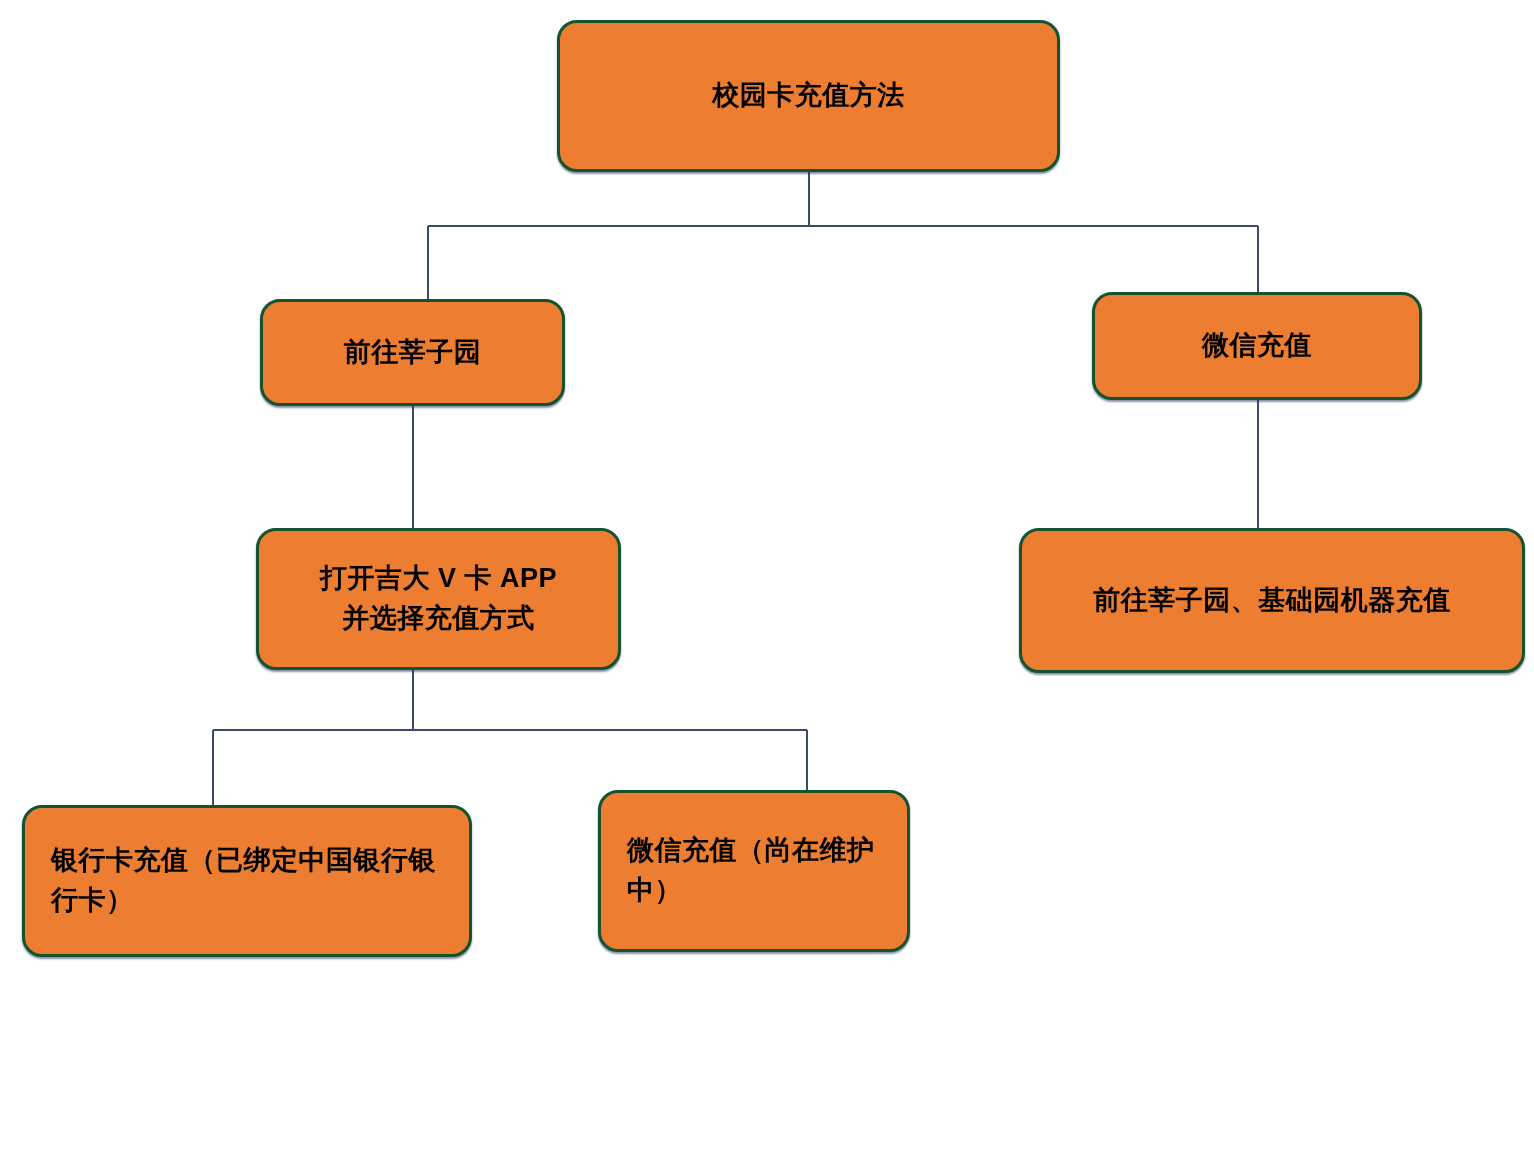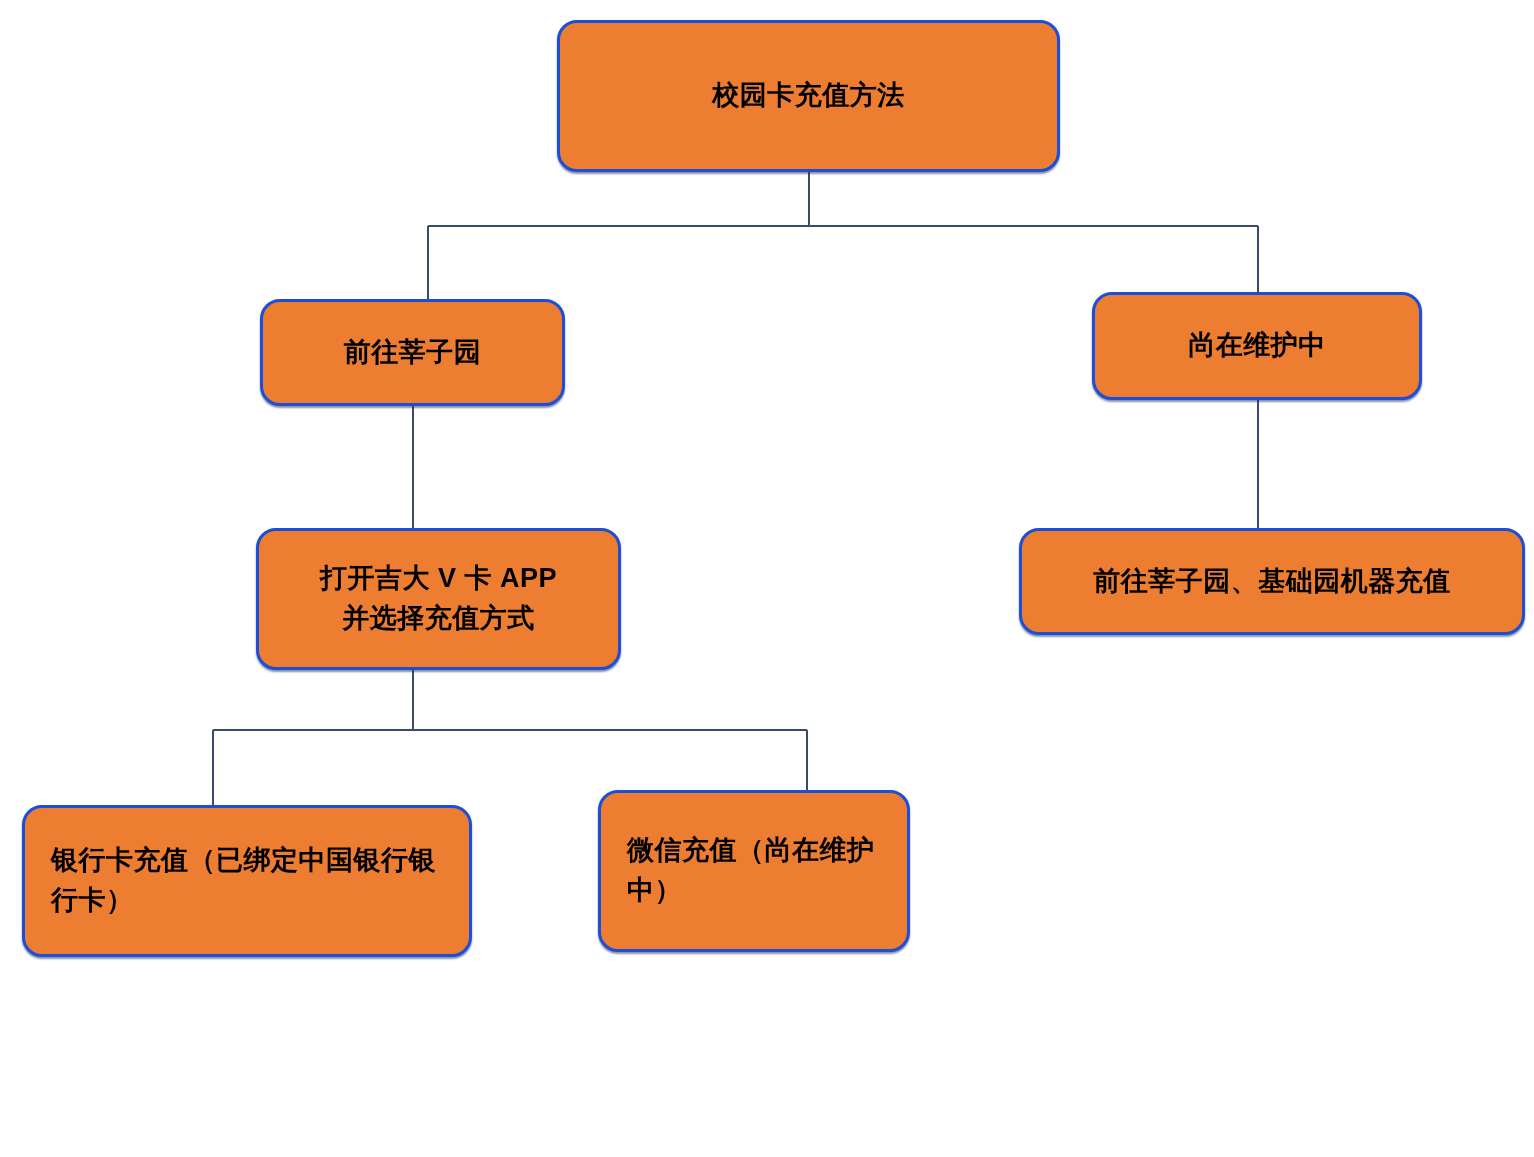--- a/index.html
+++ b/index.html
@@ -23,21 +23,21 @@
     left: 0;
     top: 0;
     width: 1534px;
     height: 1157px;
     pointer-events: none;
   }
   .node {
     position: absolute;
     box-sizing: border-box;
     background: #ED7D31;
-    border: 3px solid #1d4ed8;
+    border: 3px solid #14532d;
     border-radius: 20px;
     box-shadow: 0 2px 2px rgba(40, 55, 95, 0.55);
     display: flex;
     align-items: center;
     z-index: 2;
   }
   .node-label {
     width: 100%;
     color: #000000;
     font-weight: bold;
@@ -76,29 +76,29 @@
 
   <div class="node align-center" style="left:557px; top:20px; width:503px; height:152px;">
     <div class="node-label">校园卡充值方法</div>
   </div>
 
   <div class="node align-center" style="left:260px; top:299px; width:305px; height:107px;">
     <div class="node-label">前往莘子园</div>
   </div>
 
   <div class="node align-center" style="left:1092px; top:292px; width:330px; height:108px;">
-    <div class="node-label">尚在维护中</div>
+    <div class="node-label">微信充值</div>
   </div>
 
   <div class="node align-center" style="left:256px; top:528px; width:365px; height:142px;align-items:center;">
     <div class="node-label">打开吉大 V 卡 APP
 并选择充值方式</div>
   </div>
 
-  <div class="node align-center" style="left:1019px; top:528px; width:506px; height:107px;">
+  <div class="node align-center" style="left:1019px; top:528px; width:506px; height:145px;">
     <div class="node-label">前往莘子园、基础园机器充值</div>
   </div>
 
   <div class="node align-left" style="left:22px; top:805px; width:450px; height:152px;">
     <div class="node-label">银行卡充值（已绑定中国银行银行卡）</div>
   </div>
 
   <div class="node align-left" style="left:598px; top:790px; width:312px; height:162px;">
     <div class="node-label">微信充值（尚在维护中）</div>
   </div>

